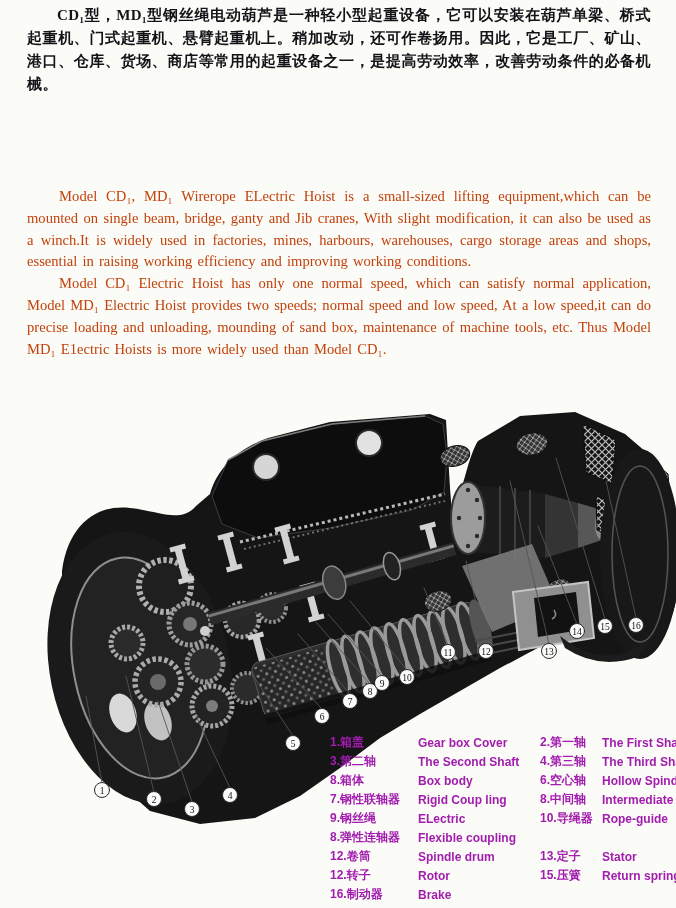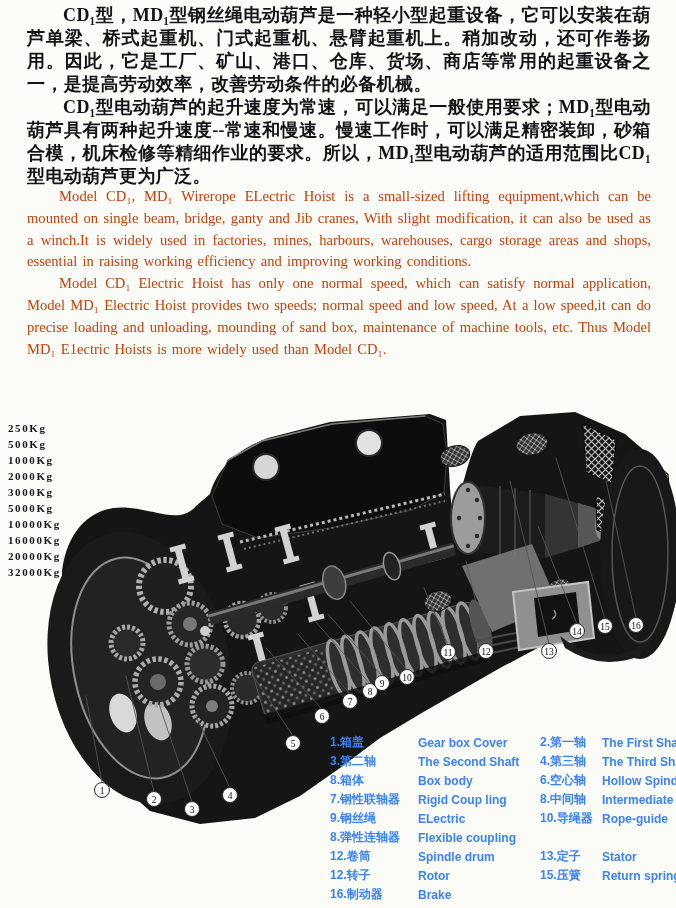--- a/index.html
+++ b/index.html
@@ -6,21 +6,21 @@
   body{
     width:676px;height:908px;position:relative;overflow:hidden;
     background:#fbfbf7;
     font-family:"Liberation Serif","DejaVu Serif",serif;
     color:#1e1e24;
   }
   .page{position:absolute;inset:0;}
   
   .cn-block{
     position:absolute;left:27px;right:25px;top:4px;
-    font-size:18px;font-weight:bold;line-height:23px;
+    font-size:15px;font-weight:bold;line-height:23px;
     text-align:justify;letter-spacing:.4px;color:#141418;
   }
   .cn-block p{margin:0;text-indent:2em;}
   
   .en-block{
     position:absolute;left:27px;right:25px;top:186px;
     font-size:14.6px;line-height:21.8px;text-align:justify;color:#c2410c;
   }
   .en-block p{margin:0;text-indent:2.2em;word-spacing:1.5px;}
   
@@ -34,52 +34,39 @@
   .figure-svg{position:absolute;left:0;top:396px;width:676px;height:444px;}
   .callout text{
     font-family:"Liberation Serif","DejaVu Serif",serif;
     font-size:9.5px;fill:#101014;
   }
   
   .legend{
     position:absolute;left:330px;top:733px;width:346px;
     display:grid;grid-template-columns:88px 122px 62px auto;
     grid-auto-rows:19px;align-items:center;
-    font-size:12px;font-weight:bold;color:#3b82f6;
+    font-size:12px;font-weight:bold;color:#a21caf;
     font-family:"Liberation Sans","DejaVu Sans",sans-serif;
   }
   .legend span{white-space:nowrap;overflow:visible;}
 </style>
 </head>
 <body>
 
 <div class="page">
 
   <div class="cn-block">
     <p>CD₁型，MD₁型钢丝绳电动葫芦是一种轻小型起重设备，它可以安装在葫芦单梁、桥式起重机、门式起重机、悬臂起重机上。稍加改动，还可作卷扬用。因此，它是工厂、矿山、港口、仓库、货场、商店等常用的起重设备之一，是提高劳动效率，改善劳动条件的必备机械。</p>
-    <p>CD₁型电动葫芦的起升速度为常速，可以满足一般使用要求；MD₁型电动葫芦具有两种起升速度--常速和慢速。慢速工作时，可以满足精密装卸，砂箱合模，机床检修等精细作业的要求。所以，MD₁型电动葫芦的适用范围比CD₁型电动葫芦更为广泛。</p>
   </div>
 
   <div class="en-block">
     <p>Model CD₁, MD₁ Wirerope ELectric Hoist is a small-sized lifting equipment,which can be mounted on single beam, bridge, ganty and Jib cranes, With slight modification, it can also be used as a winch.It is widely used in factories, mines, harbours, warehouses, cargo storage areas and shops, essential in raising working efficiency and improving working conditions.</p>
     <p>Model CD₁ Electric Hoist has only one normal speed, which can satisfy normal application, Model MD₁ Electric Hoist provides two speeds; normal speed and low speed, At a low speed,it can do precise loading and unloading, mounding of sand box, maintenance of machine tools, etc. Thus Model MD₁ E1ectric Hoists is more widely used than Model CD₁.</p>
   </div>
 
-  <div class="capacity">
-    <div>250Kg</div>
-    <div>500Kg</div>
-    <div>1000Kg</div>
-    <div>2000Kg</div>
-    <div>3000Kg</div>
-    <div>5000Kg</div>
-    <div>10000Kg</div>
-    <div>16000Kg</div>
-    <div>20000Kg</div>
-    <div>32000Kg</div>
-  </div>
 
   <svg class="figure-svg" viewBox="0 0 676 444">
     <defs>
       <pattern id="dots" width="9" height="9" patternUnits="userSpaceOnUse">
         <rect width="9" height="9" fill="#262626"></rect>
         <circle cx="2.5" cy="2.5" r="1.5" fill="#8d8d8d"></circle>
         <circle cx="7" cy="7" r="1.5" fill="#676767"></circle>
       </pattern>
       <pattern id="bear" width="6" height="6" patternUnits="userSpaceOnUse">
         <rect width="6" height="6" fill="#333"></rect>

